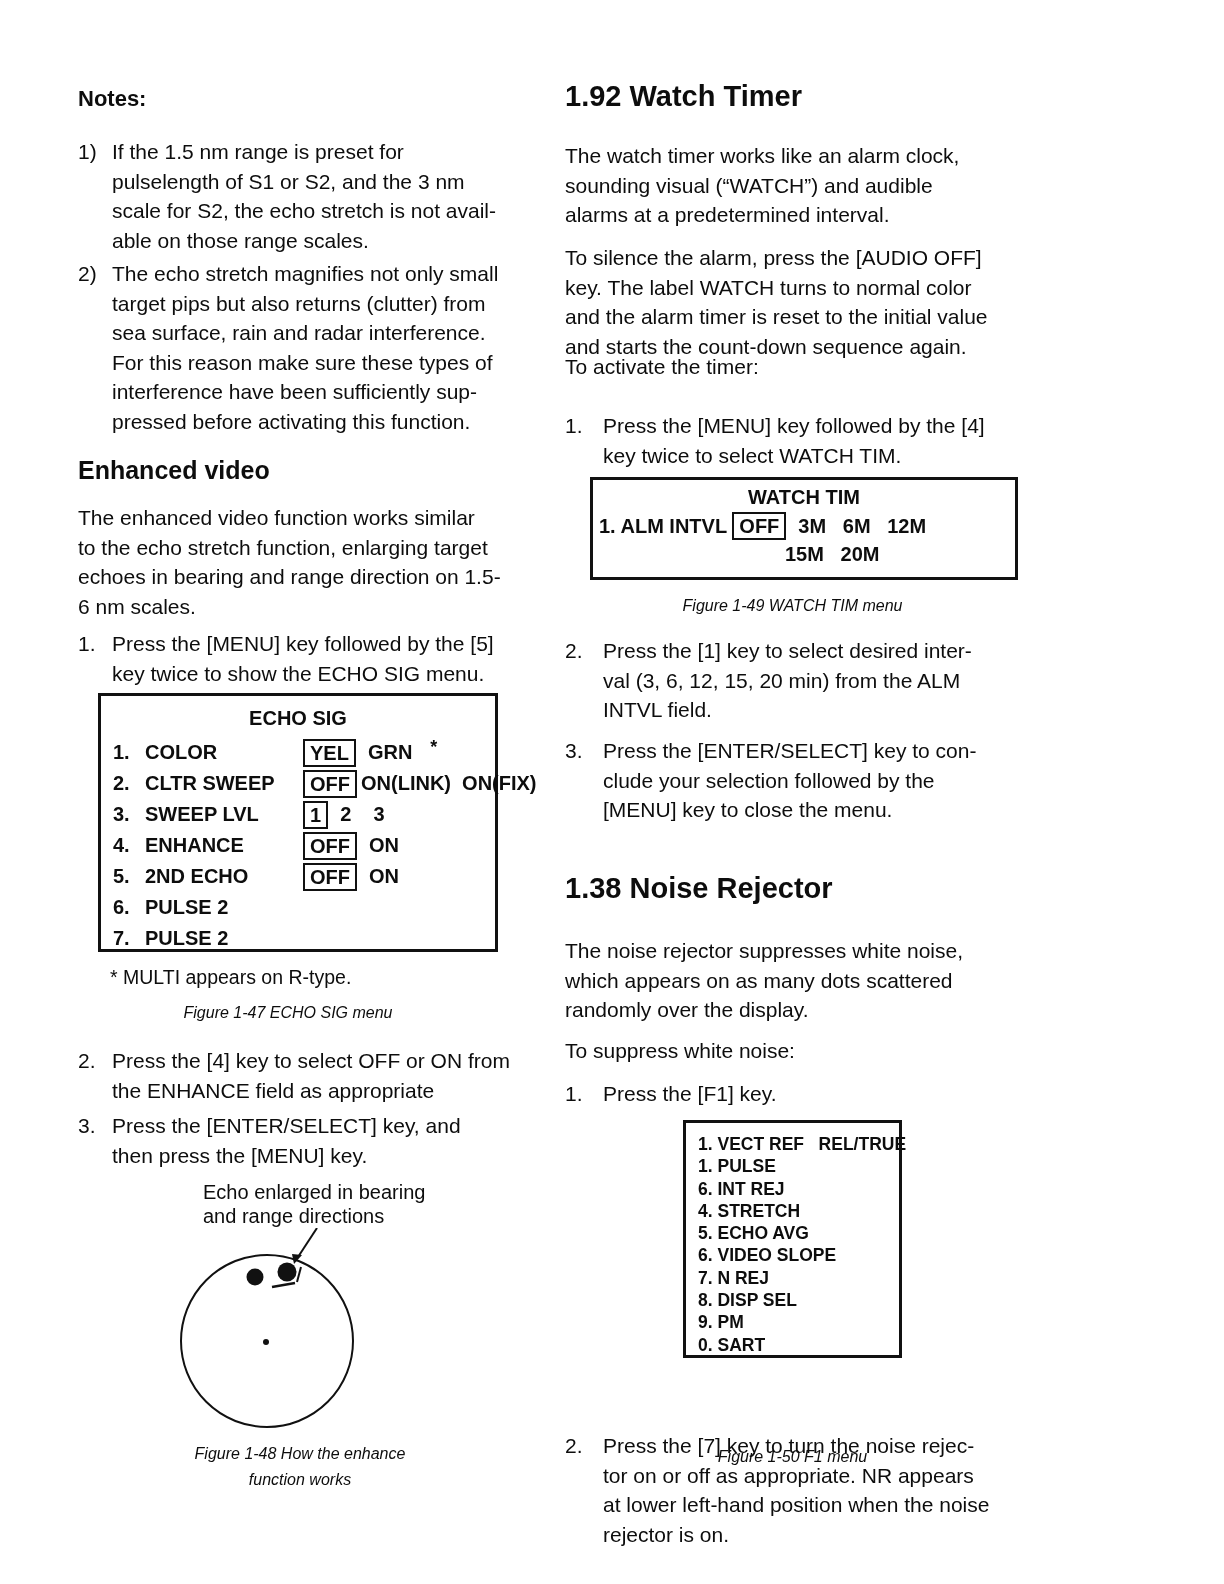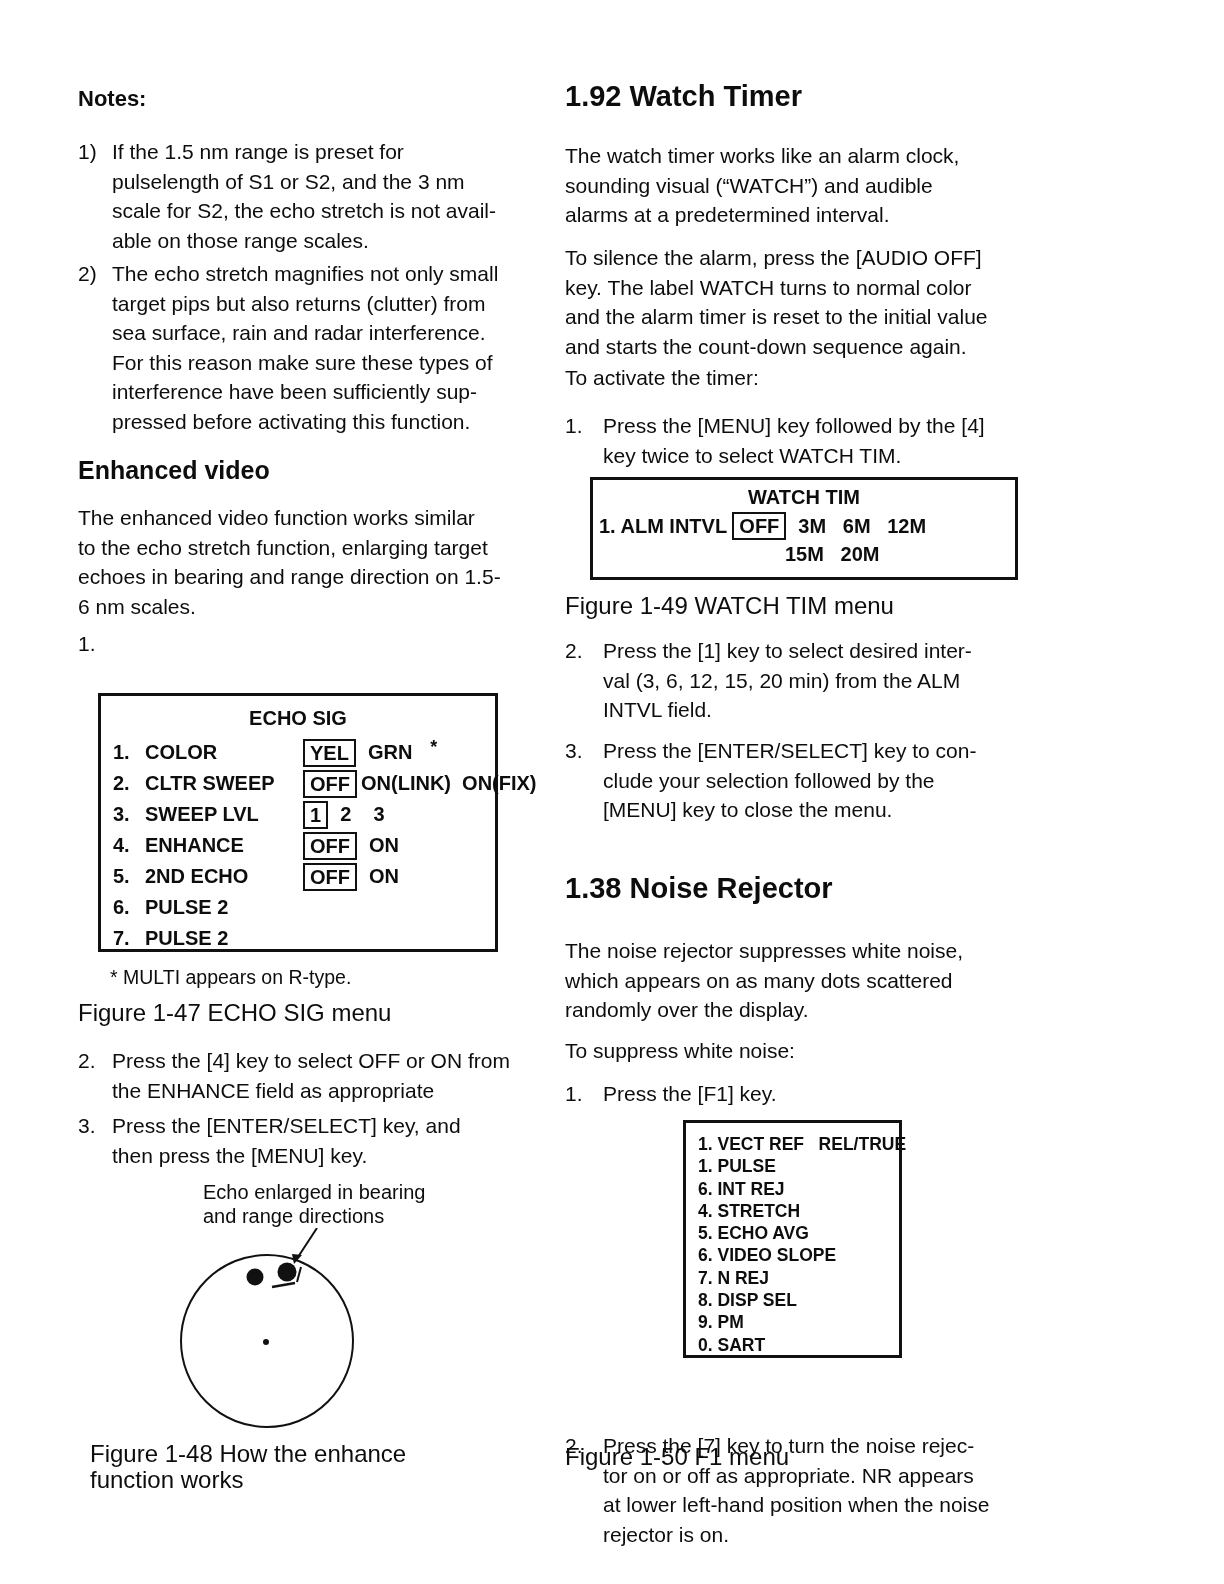--- a/index.html
+++ b/index.html
@@ -9,21 +9,21 @@
     overflow:hidden;
   }
   .abs{position:absolute;}
   .txt{white-space:pre; font-size:21px; line-height:29.5px;}
   .item{display:flex;}
   .num{flex:none; width:34px; font-size:21px; line-height:29.5px;}
   .numr{flex:none; width:38px; font-size:21px; line-height:29.5px;}
   .h-notes{font-size:22px; font-weight:bold;}
   .h2{font-size:25px; font-weight:bold;}
   .h1{font-size:29px; font-weight:bold;}
-  .caption{font-size:24px; line-height:26px; white-space:pre-line;}
+  .caption{font-style:italic; font-size:16px; line-height:26px; text-align:center; white-space:pre-line;}
   .menubox{border:3px solid #111; box-sizing:border-box; font-weight:bold;}
   .mtitle{text-align:center; font-size:20px; margin-top:11px; margin-bottom:7px;}
   .mrow{display:flex; align-items:center; height:31px; padding-left:12px; font-size:20px;}
   .mnum{flex:none; width:32px; white-space:pre;}
   .mlabel{flex:none; width:158px; white-space:pre;}
   .boxed{display:inline-block; border:2px solid #111; padding:0 5px; line-height:24px; white-space:pre;}
   .mrest{white-space:pre; margin-left:12px;}
   .star{margin-left:18px; position:relative; top:-5px; font-size:18px;}
   .wline{display:flex; align-items:center; padding-left:6px; margin-top:3px; font-size:20px;}
   .wpre{white-space:pre;}
@@ -60,20 +60,22 @@
 
   <div class="abs h2" style="left:78px; top:456px;">Enhanced video</div>
 
   <div class="abs txt" style="left:78px; top:503px;">The enhanced video function works similar
 to the echo stretch function, enlarging target
 echoes in bearing and range direction on 1.5-
 6 nm scales.</div>
 
   <div class="abs item" style="left:78px; top:629px; width:460px;">
     <span class="num">1.</span>
+    <div class="txt">Press the [MENU] key followed by the [5]
+key twice to show the ECHO SIG menu.</div>
   </div>
 
   <div class="abs menubox" style="left:98px; top:693px; width:400px; height:259px;">
     <div class="mtitle">ECHO SIG</div>
     <div class="mrow">
       <span class="mnum">1.</span>
       <span class="mlabel">COLOR</span>
       <span class="boxed">YEL</span>
       <span class="mrest">GRN</span>
       <span class="star">*</span>
@@ -149,21 +151,21 @@
 
   <div class="abs txt" style="left:565px; top:141px;">The watch timer works like an alarm clock,
 sounding visual (“WATCH”) and audible
 alarms at a predetermined interval.</div>
 
   <div class="abs txt" style="left:565px; top:243px;">To silence the alarm, press the [AUDIO OFF]
 key. The label WATCH turns to normal color
 and the alarm timer is reset to the initial value
 and starts the count-down sequence again.</div>
 
-  <div class="abs txt" style="left:565px; top:363px;">To activate the timer:</div>
+  <div class="abs txt" style="left:565px; top:352px;">To activate the timer:</div>
 
   <div class="abs item" style="left:565px; top:411px; width:470px;">
     <span class="numr">1.</span>
     <div class="txt">Press the [MENU] key followed by the [4]
 key twice to select WATCH TIM.</div>
   </div>
 
   <div class="abs menubox" style="left:590px; top:477px; width:428px; height:103px;">
     <div class="mtitle" style="margin-top:6px; margin-bottom:2px;">WATCH TIM</div>
     <div class="wline">

